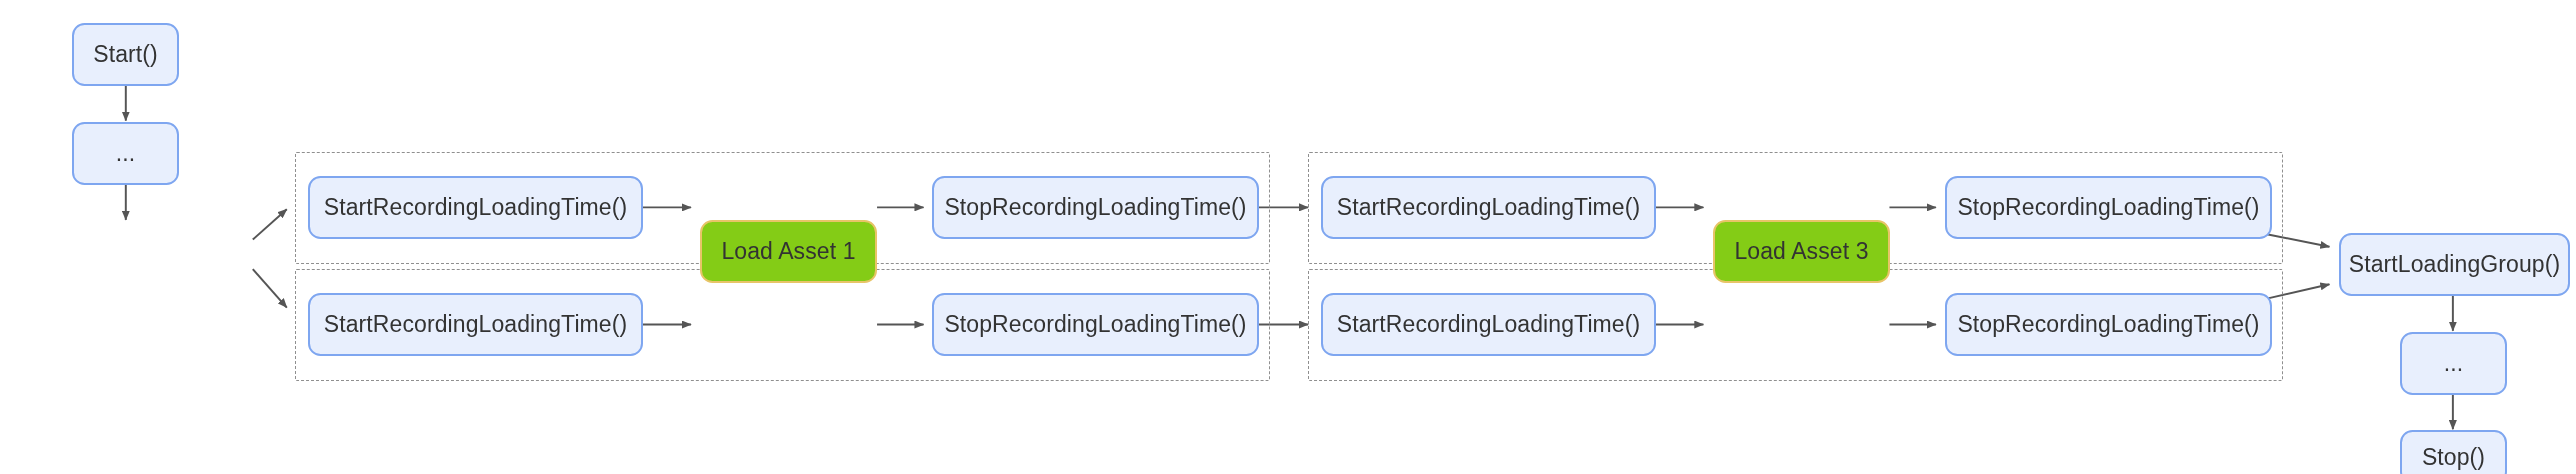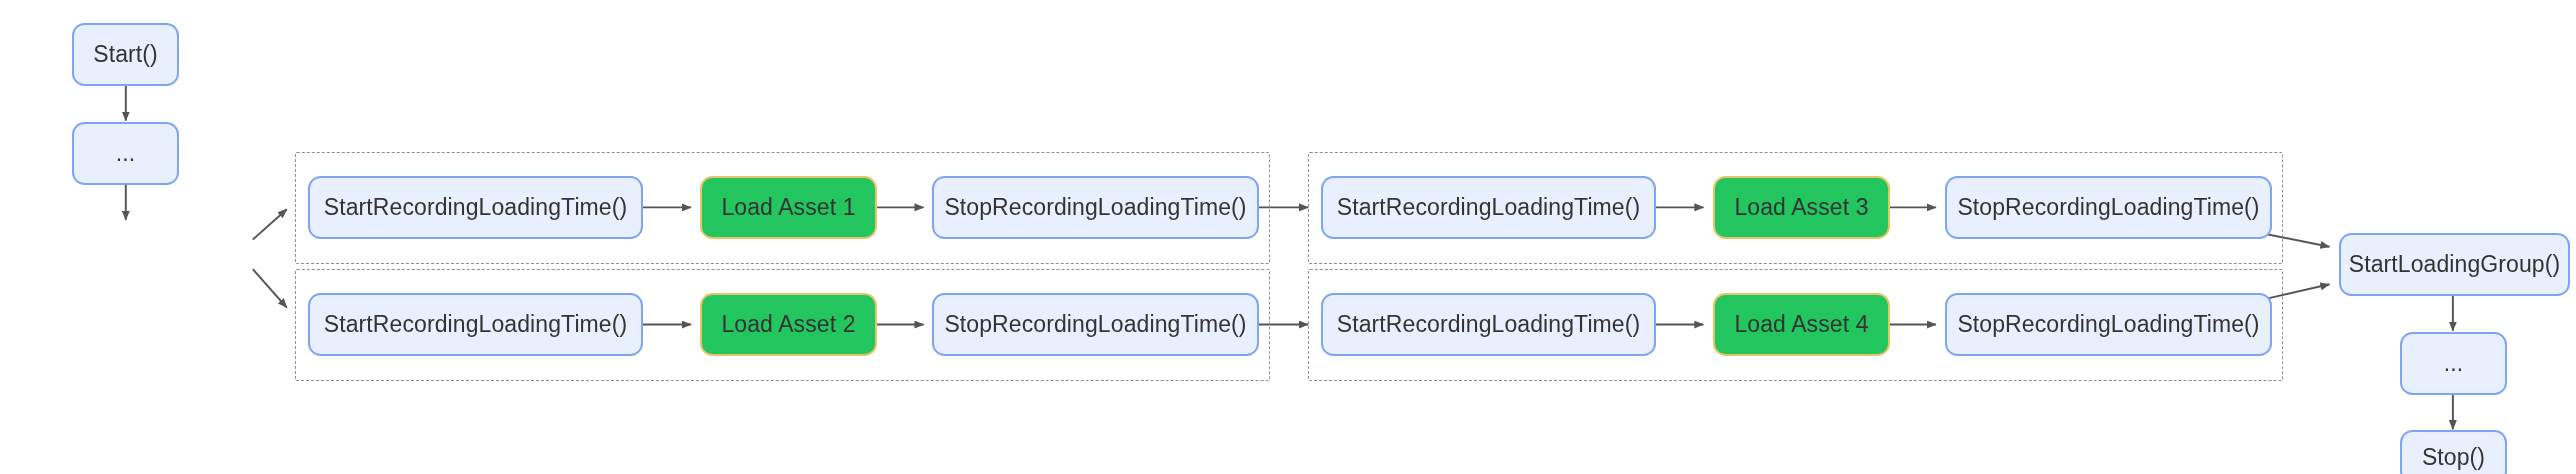--- a/index.html
+++ b/index.html
@@ -21,22 +21,23 @@
     color:#333333;
     letter-spacing:0.1px;
     white-space:nowrap;
     z-index:3;
   }
   .node.blue{
     background:#e8effd;
     border:2.2px solid #7ea6f0;
   }
   .node.yellow{
-    background:#22c55e;
+    background:#84cc16;
     border:2.2px solid #e8c468;
+    margin-top:44px;
   }
   .node .lbl{pointer-events:none;}
 
   .dashbox{
     position:absolute;
     box-sizing:border-box;
     border:1.8px dashed #8f8f8f;
     border-radius:1.8px;
     background:transparent;
     z-index:1;
@@ -104,42 +105,36 @@
   <div class="node yellow" style="left:700px;top:160px;width:177px;height:63px;">
     <span class="lbl">Load Asset 1</span>
   </div>
   <div class="node blue" style="left:932px;top:160px;width:327px;height:63px;">
     <span class="lbl">StopRecordingLoadingTime()</span>
   </div>
 
   <div class="node blue" style="left:308px;top:277px;width:335px;height:63px;">
     <span class="lbl">StartRecordingLoadingTime()</span>
   </div>
-  <div class="node yellow" style="left:700px;top:277px;width:177px;height:63px;">
-    <span class="lbl">Load Asset 2</span>
-  </div>
   <div class="node blue" style="left:932px;top:277px;width:327px;height:63px;">
     <span class="lbl">StopRecordingLoadingTime()</span>
   </div>
 
   <div class="node blue" style="left:1321px;top:160px;width:335px;height:63px;">
     <span class="lbl">StartRecordingLoadingTime()</span>
   </div>
   <div class="node yellow" style="left:1713px;top:160px;width:177px;height:63px;">
     <span class="lbl">Load Asset 3</span>
   </div>
   <div class="node blue" style="left:1945px;top:160px;width:327px;height:63px;">
     <span class="lbl">StopRecordingLoadingTime()</span>
   </div>
 
   <div class="node blue" style="left:1321px;top:277px;width:335px;height:63px;">
     <span class="lbl">StartRecordingLoadingTime()</span>
-  </div>
-  <div class="node yellow" style="left:1713px;top:277px;width:177px;height:63px;">
-    <span class="lbl">Load Asset 4</span>
   </div>
   <div class="node blue" style="left:1945px;top:277px;width:327px;height:63px;">
     <span class="lbl">StopRecordingLoadingTime()</span>
   </div>
 
   <div class="node blue" style="left:2339px;top:217px;width:231px;height:63px;">
     <span class="lbl">StartLoadingGroup()</span>
   </div>
   <div class="node blue" style="left:2400px;top:316px;width:107px;height:63px;">
     <span class="lbl">...</span>

